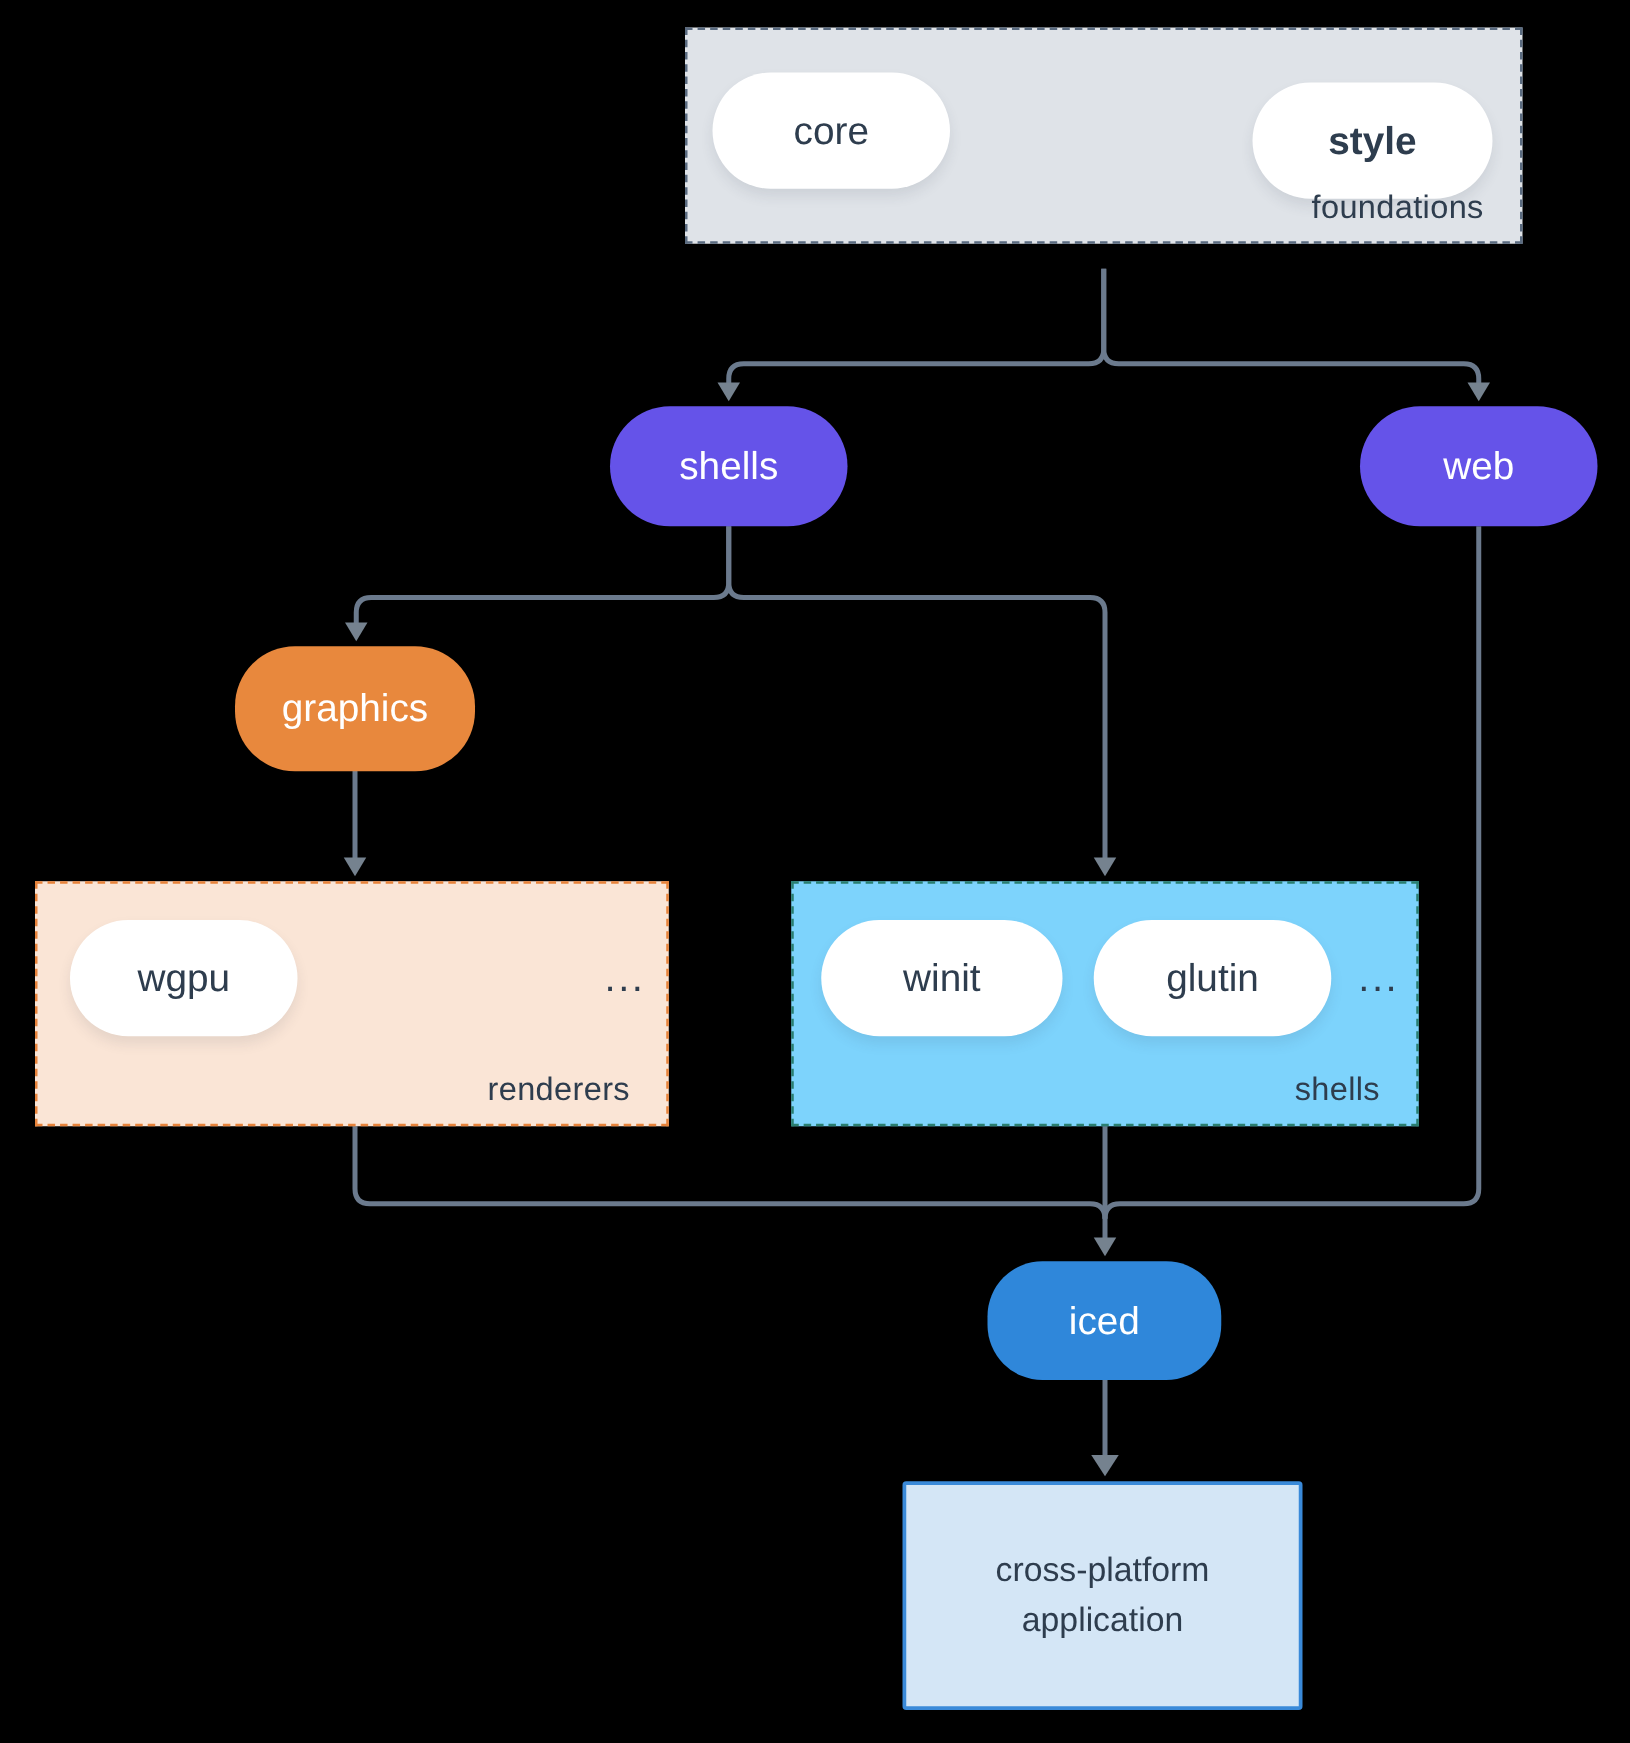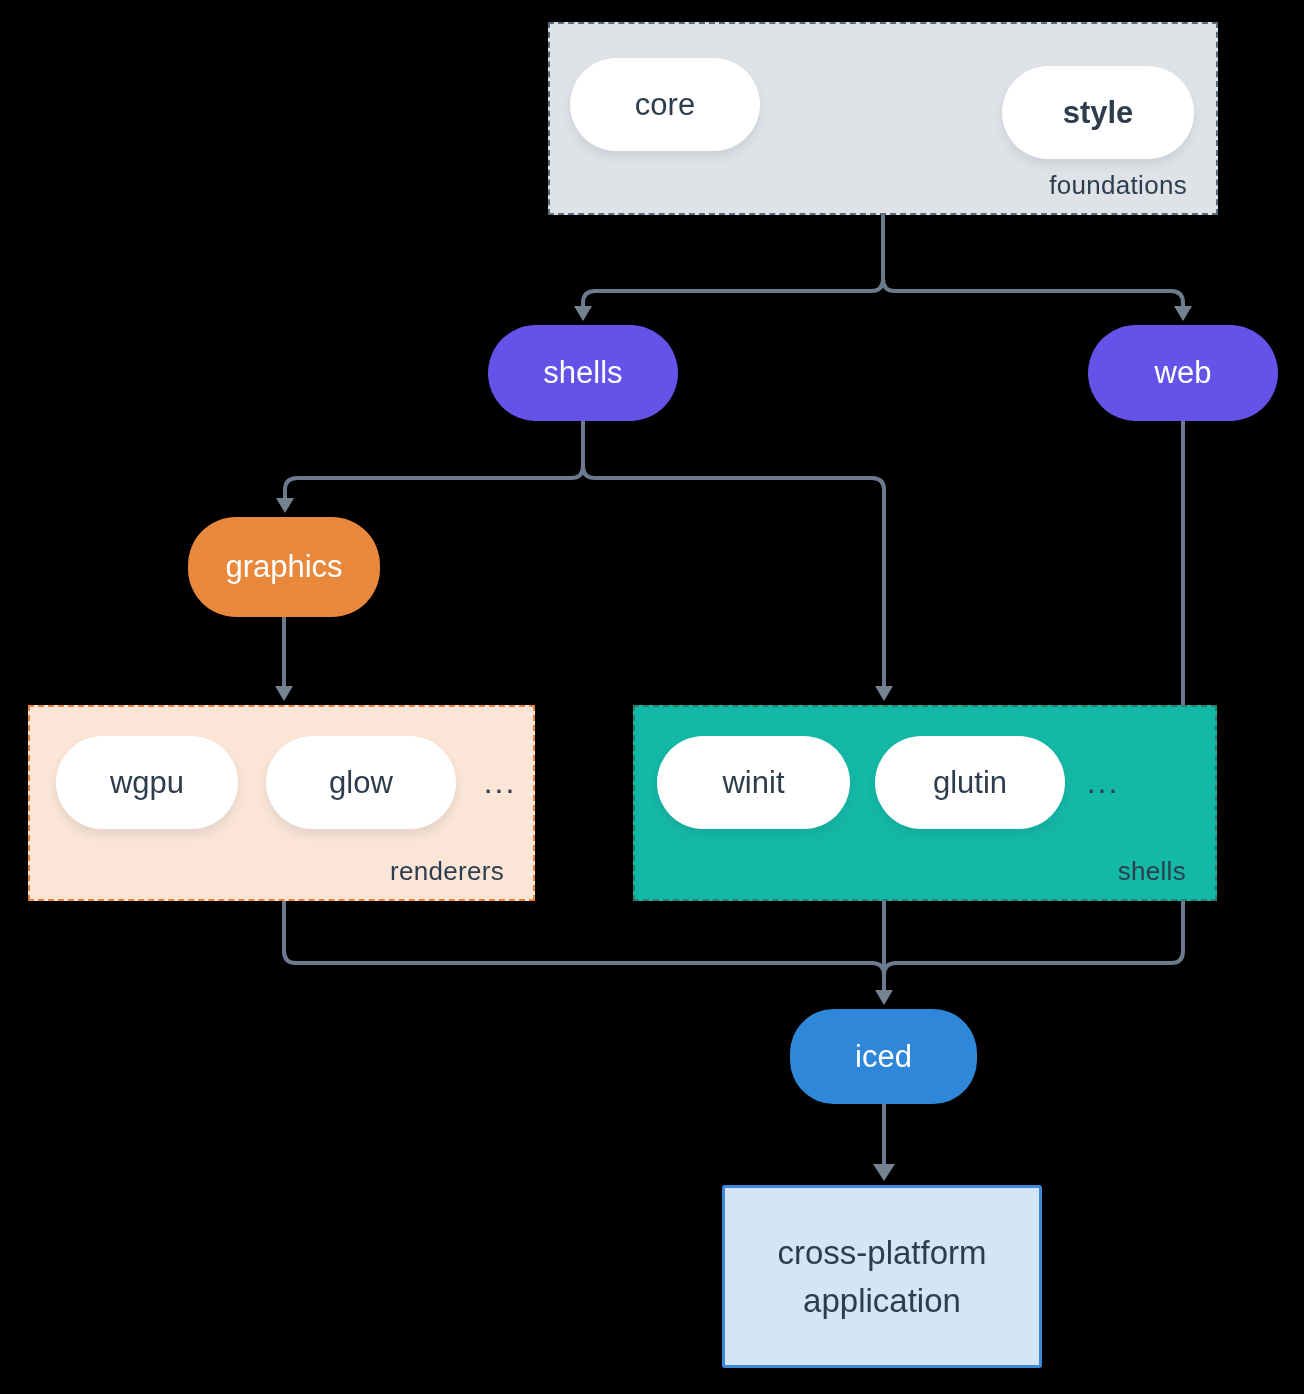--- a/index.html
+++ b/index.html
@@ -24,30 +24,30 @@
   .edge {
     fill: none;
     stroke: #6b7a8d;
     stroke-width: 4;
   }
   .arrowhead { fill: #75828f; stroke: none; }
 
   
   .group-box { position: absolute; box-sizing: border-box; }
   .group-foundations {
-    left: 548px; top: 22px; width: 670px; height: 193px;
+    left: 548px; top: 22px; width: 670px; height: 173px;
     background: #dfe3e8; border: 2px dashed #5a6b80;
   }
   .group-renderers {
     left: 28px; top: 705px; width: 507px; height: 196px;
     background: #fae5d6; border: 2px dashed #e8833a;
   }
   .group-shells {
-    left: 633px; top: 705px; width: 584px; height: 196px;
-    background: #14b8a6; border: 2px dashed #2a7f70;
+    left: 633px; top: 705px; width: 502px; height: 196px;
+    background: #7dd3fc; border: 2px dashed #2a7f70;
   }
   .group-label {
     position: absolute; right: 29px; bottom: 12px;
     font-size: 26px; color: #2e3d4e; letter-spacing: 0.3px;
   }
 
   
   .pill {
     position: absolute;
     height: 93px;
@@ -78,21 +78,21 @@
   
   .app-box {
     position: absolute;
     left: 722px; top: 1185px; width: 320px; height: 183px;
     box-sizing: border-box;
     background: #d4e6f6;
     border: 3px solid #3a8ad9;
     border-radius: 3px;
     display: flex; align-items: center; justify-content: center;
     text-align: center;
-    font-size: 33px; line-height: 1.45; color: #2e3d4e;
+    font-size: 27px; line-height: 1.45; color: #2e3d4e;
     padding: 12px 28px;
   }
 </style>
 </head>
 <body>
 
 <div class="stage">
 
   <svg class="edges-layer" viewBox="0 0 1304 1394" xmlns="http://www.w3.org/2000/svg">
     <path class="edge" d="M883 215 L883 279 Q883 291 871 291 L595 291 Q583 291 583 303 L583 308"></path>
@@ -123,21 +123,20 @@
     <div class="group-label">foundations</div>
   </div>
 
   <div class="node node-native">shells</div>
   <div class="node node-web">web</div>
 
   <div class="node node-graphics">graphics</div>
 
   <div class="group-box group-renderers">
     <div class="pill" style="left:26px; top:29px; width:182px;">wgpu</div>
-    <div class="pill" style="left:236px; top:29px; width:190px;">glow</div>
     <div class="ellipsis" style="left:440px;">...</div>
     <div class="group-label">renderers</div>
   </div>
 
   <div class="group-box group-shells">
     <div class="pill" style="left:22px; top:29px; width:193px;">winit</div>
     <div class="pill" style="left:240px; top:29px; width:190px;">glutin</div>
     <div class="ellipsis" style="left:438px;">...</div>
     <div class="group-label">shells</div>
   </div>

